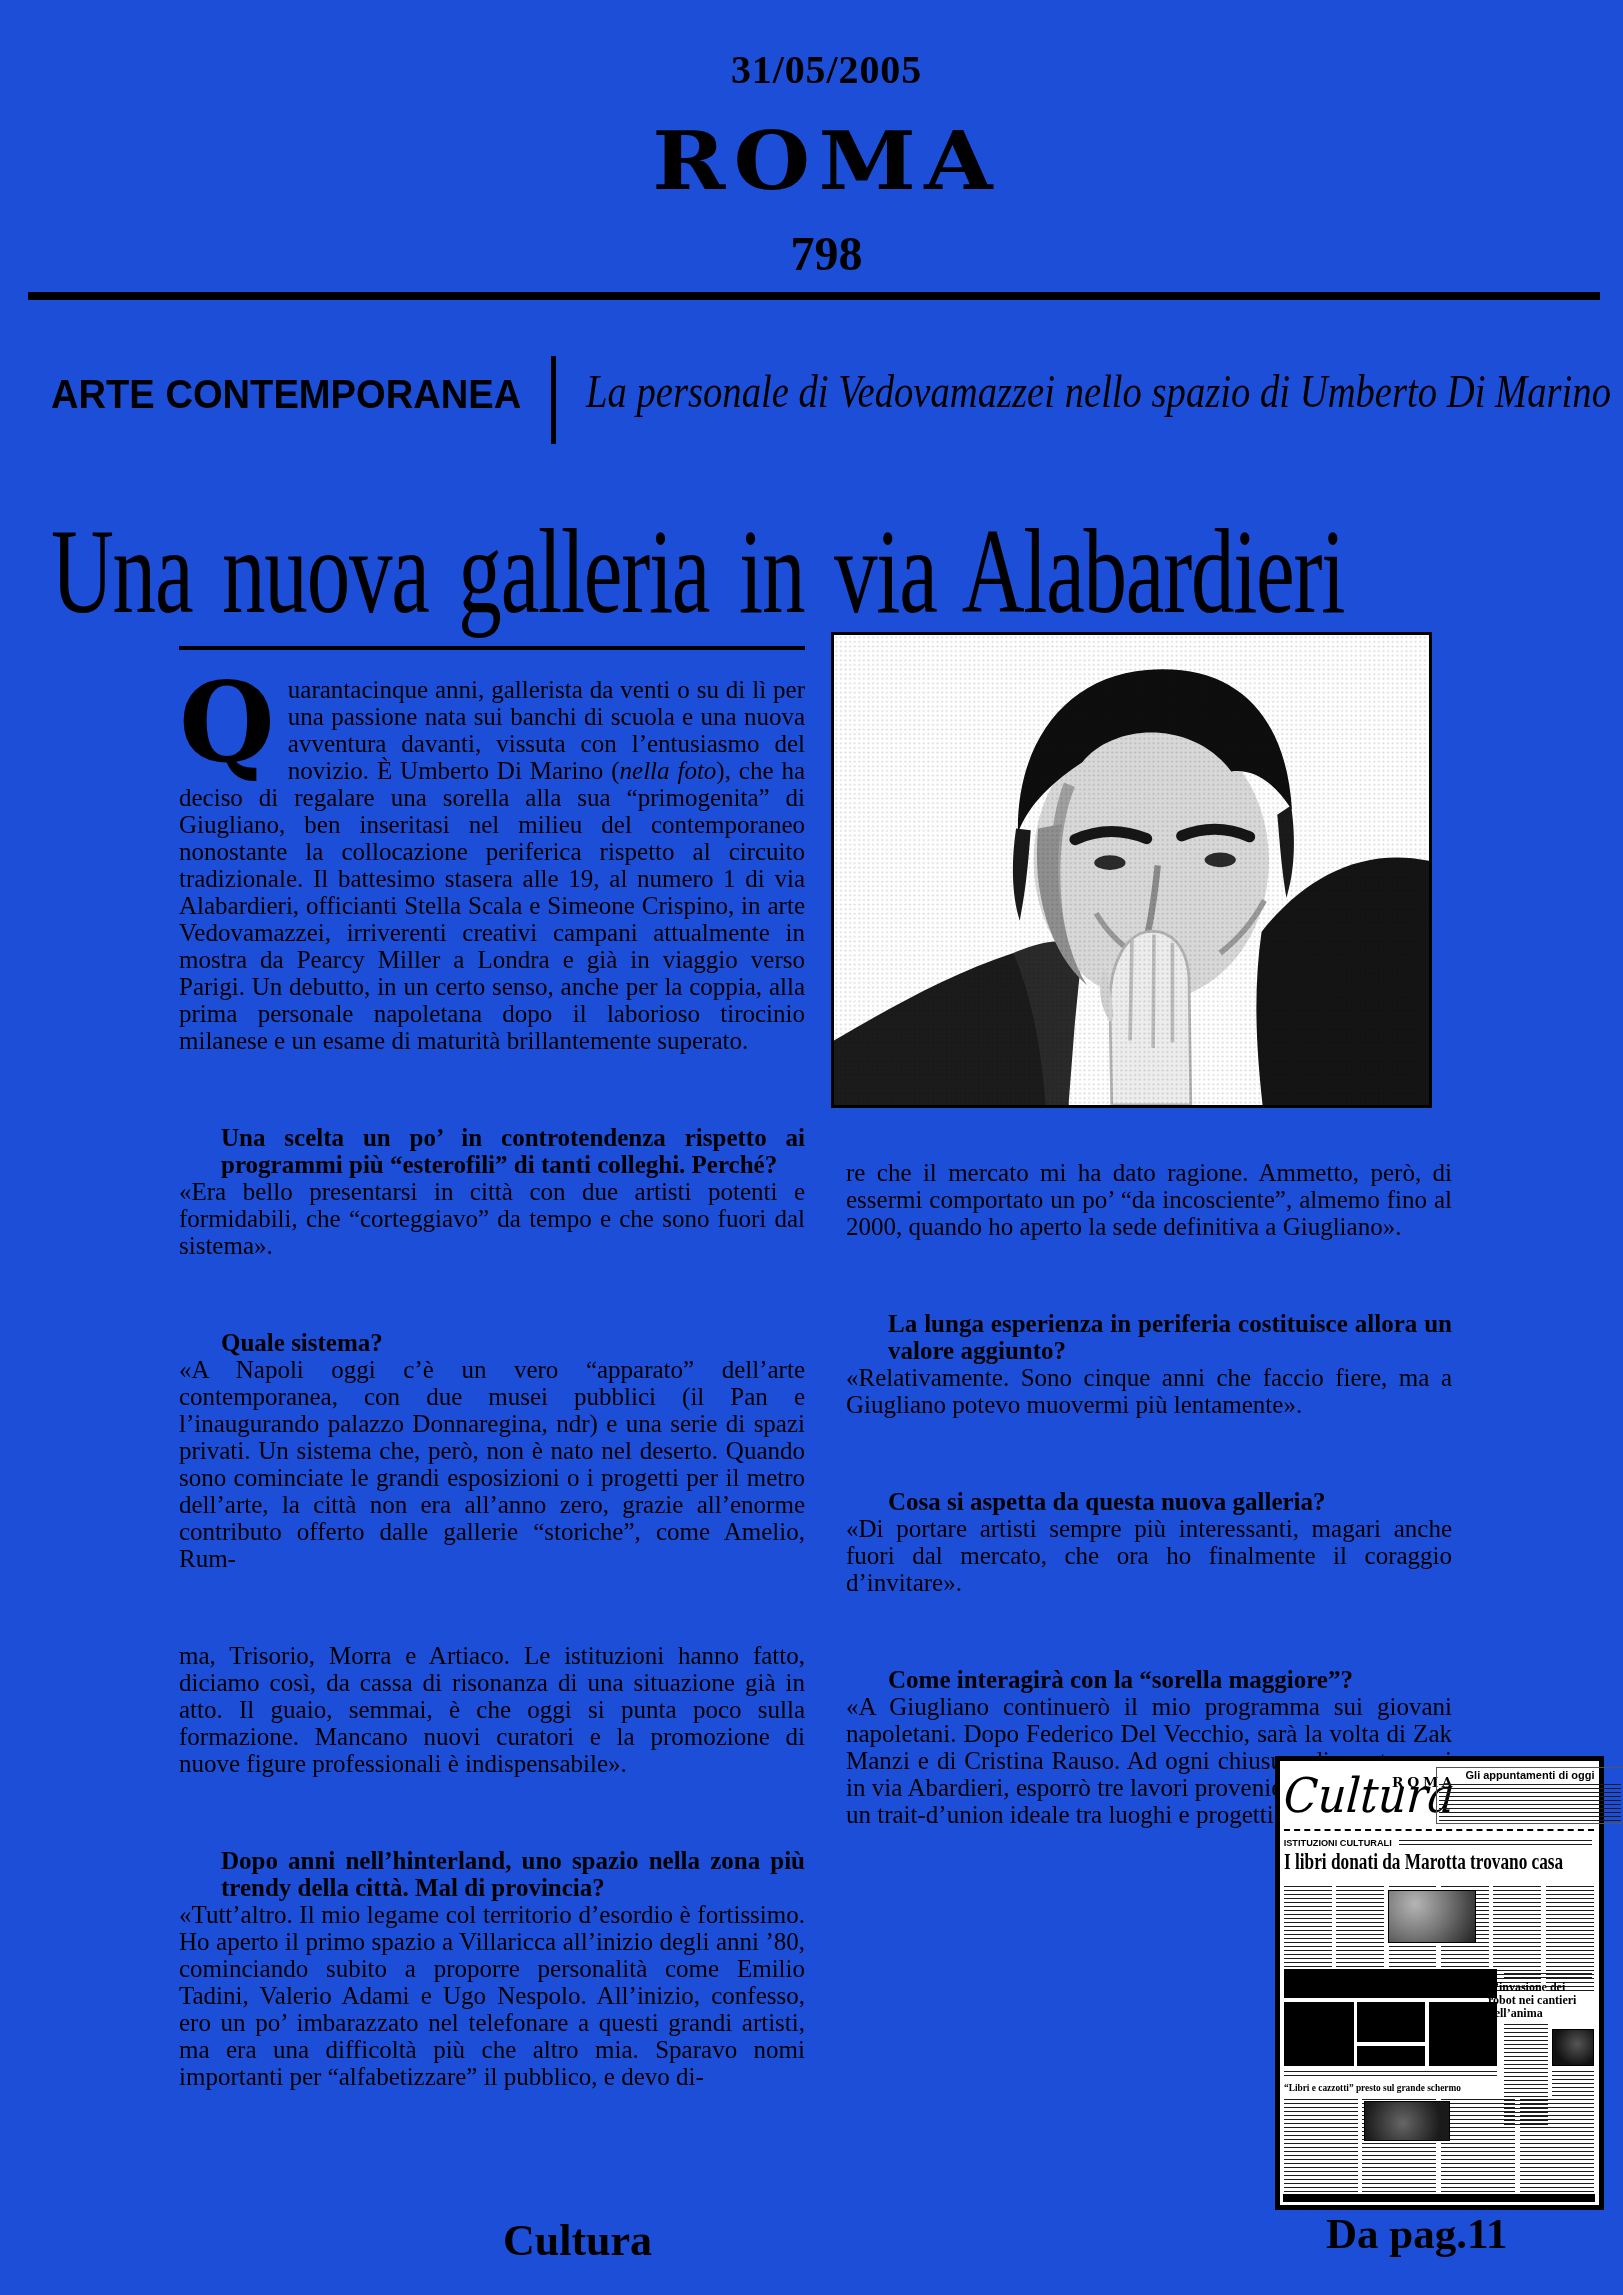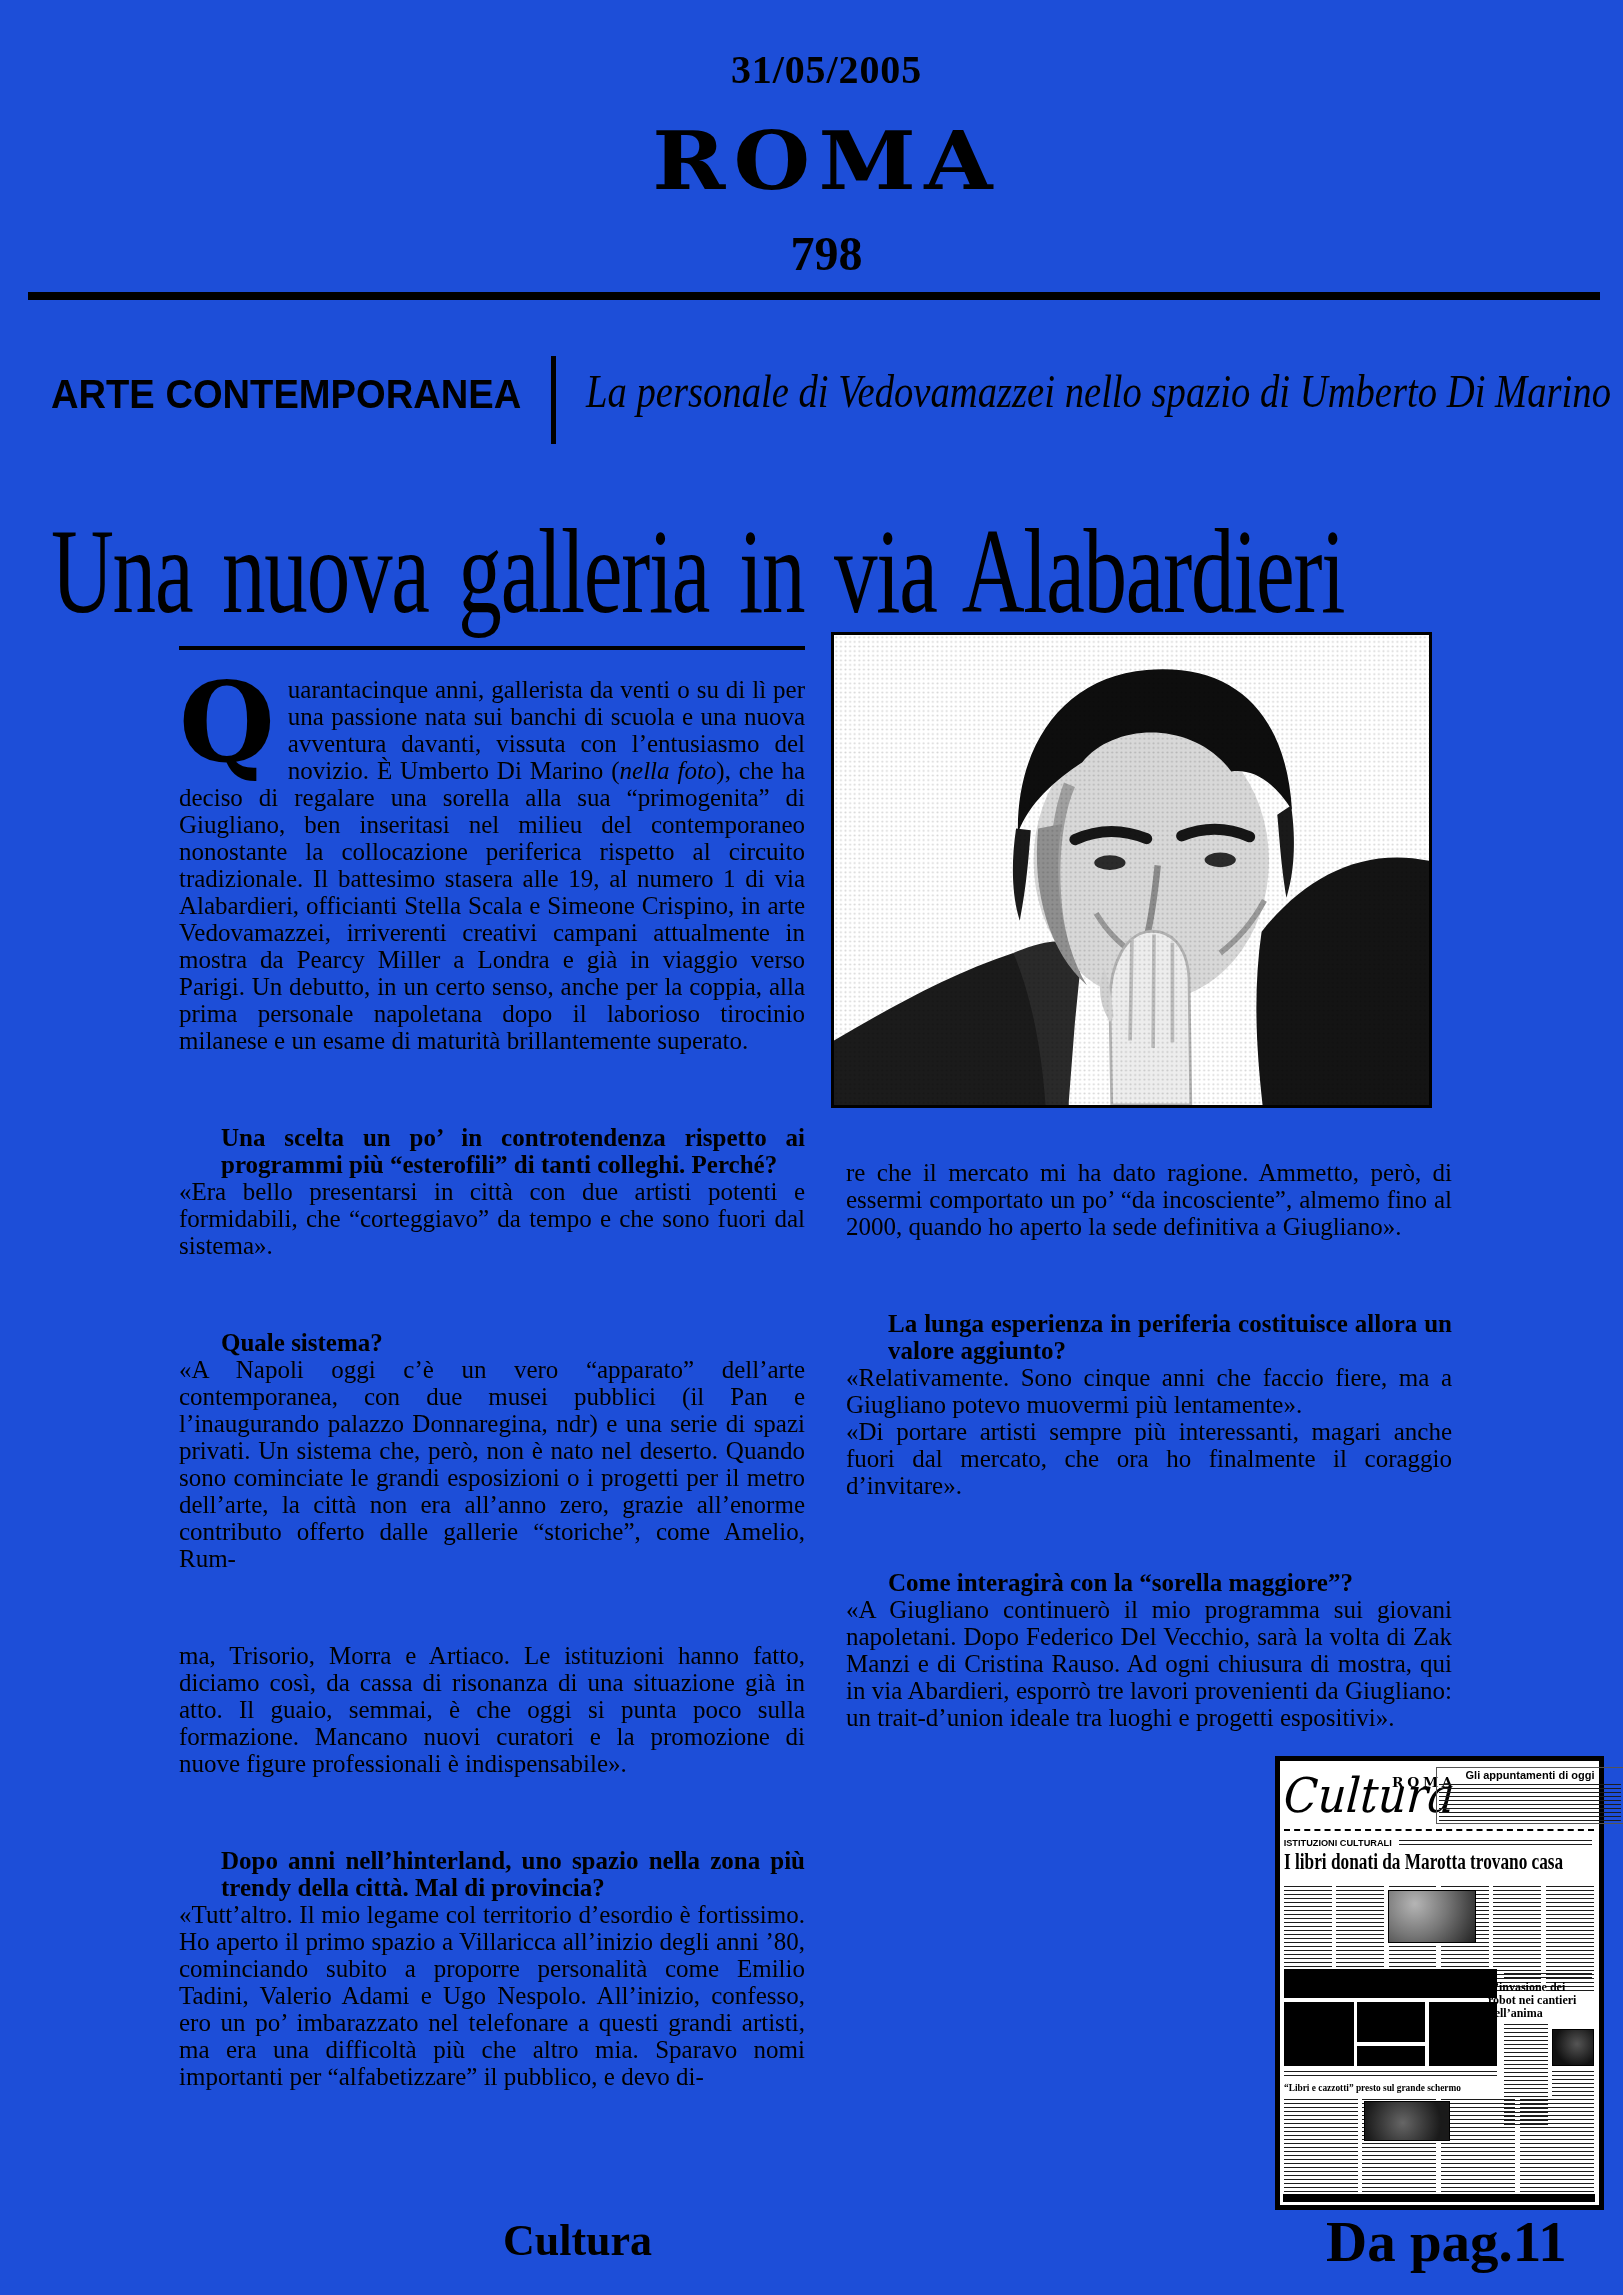--- a/index.html
+++ b/index.html
@@ -42,21 +42,21 @@
   .qa.question{font-weight:bold;padding-left:42px;}
   .qa.gap{margin-top:70px;}
 
   
   .photo-frame{position:absolute;left:831px;top:632px;width:601px;height:476px;
         border:3.7px solid #000;box-sizing:border-box;background:#fff;}
   .photo-frame svg{display:block;width:100%;height:100%;}
 
   
   .f-cultura{position:absolute;top:2215px;left:503px;font-weight:bold;font-size:44px;}
-  .f-pageref{position:absolute;top:2209px;left:1326px;font-weight:bold;font-size:57px;}
+  .f-pageref{position:absolute;top:2209px;left:1326px;font-weight:bold;font-size:43px;}
 
   
   .thumb{position:absolute;left:1275px;top:1756px;width:329px;height:454px;
          border:5.5px solid #000;box-sizing:border-box;background:#fff;}
   .thumb *{box-sizing:border-box;}
   .t-script{position:absolute;top:5.5px;left:5.5px;font-family:"DejaVu Serif",serif;
         font-style:italic;font-size:48px;transform:scaleX(0.92) skewX(-4deg);transform-origin:left top;}
   .t-roma{position:absolute;top:13px;left:112px;font-family:"DejaVu Serif",serif;
         font-weight:bold;font-size:13.8px;letter-spacing:3.7px;}
   .t-appt{position:absolute;top:5.5px;left:156px;width:188px;height:57px;border:0.9px solid #555;padding:1.8px;}
@@ -161,20 +161,21 @@
 
       <rect width="647" height="510" fill="url(#ht)"></rect>
     </svg>
   </div>
 
   <div class="col-right">
     <div>
         <p class="qa answer">re che il mercato mi ha dato ragione. Ammetto, però, di essermi comportato un po’ “da incosciente”, almemo fino al 2000, quando ho aperto la sede definitiva a Giugliano».</p>
         <p class="qa question gap">La lunga esperienza in periferia costituisce allora un valore aggiunto?</p>
         <p class="qa answer">«Relativamente. Sono cinque anni che faccio fiere, ma a Giugliano potevo muovermi più lentamente».</p>
+        <p class="qa question gap">Cosa si aspetta da questa nuova galleria?</p>
         <p class="qa answer">«Di portare artisti sempre più interessanti, magari anche fuori dal mercato, che ora ho finalmente il coraggio d’invitare».</p>
         <p class="qa question gap">Come interagirà con la “sorella maggiore”?</p>
         <p class="qa answer">«A Giugliano continuerò il mio programma sui giovani napoletani. Dopo Federico Del Vecchio, sarà la volta di Zak Manzi e di Cristina Rauso. Ad ogni chiusura di mostra, qui in via Abardieri, esporrò tre lavori provenienti da Giugliano: un trait-d’union ideale tra luoghi e progetti espositivi».</p>
       </div>
   </div>
 
   <div class="thumb">
     <div class="t-script">Cultura</div>
     <div class="t-roma">ROMA</div>
     <div class="t-appt">

